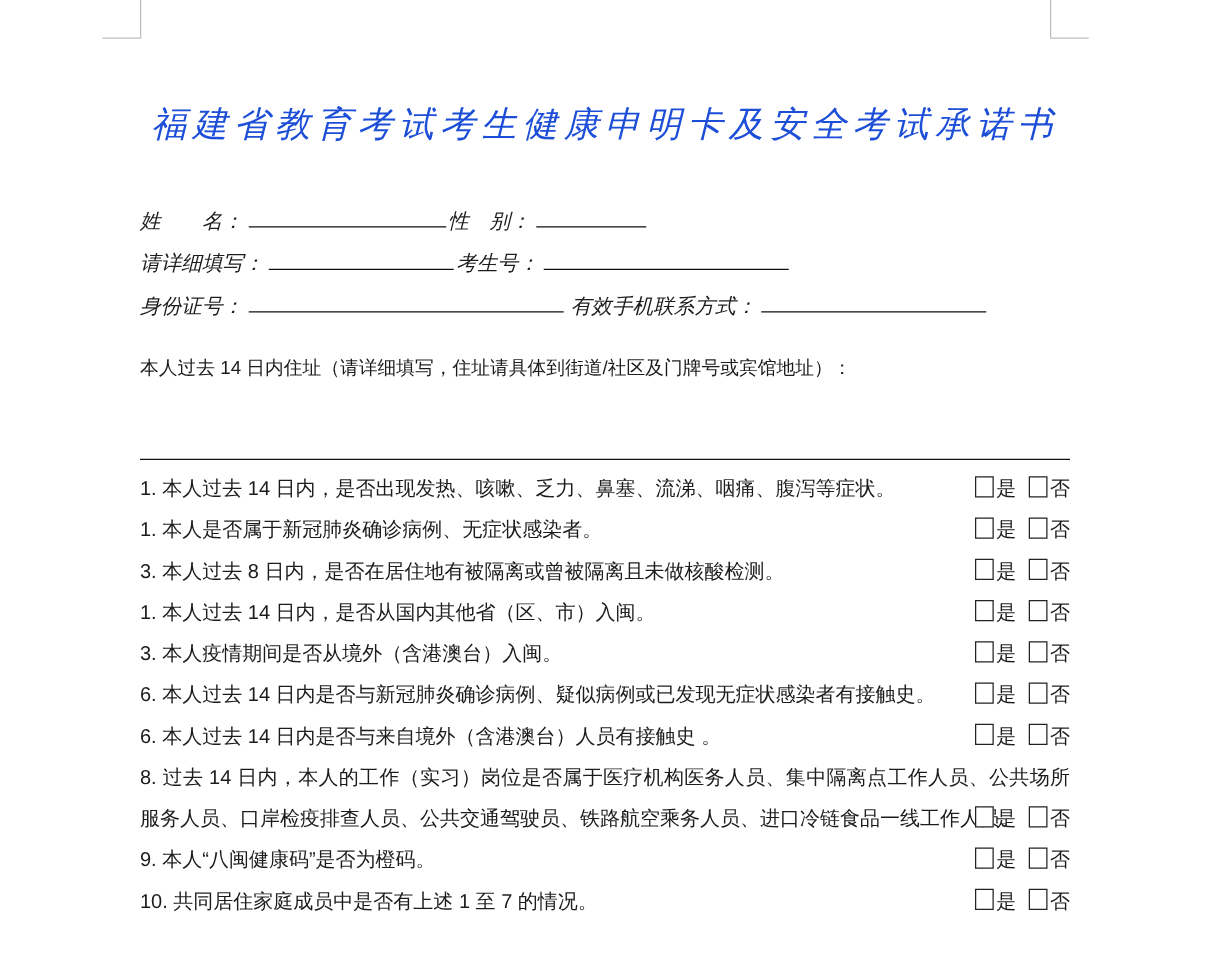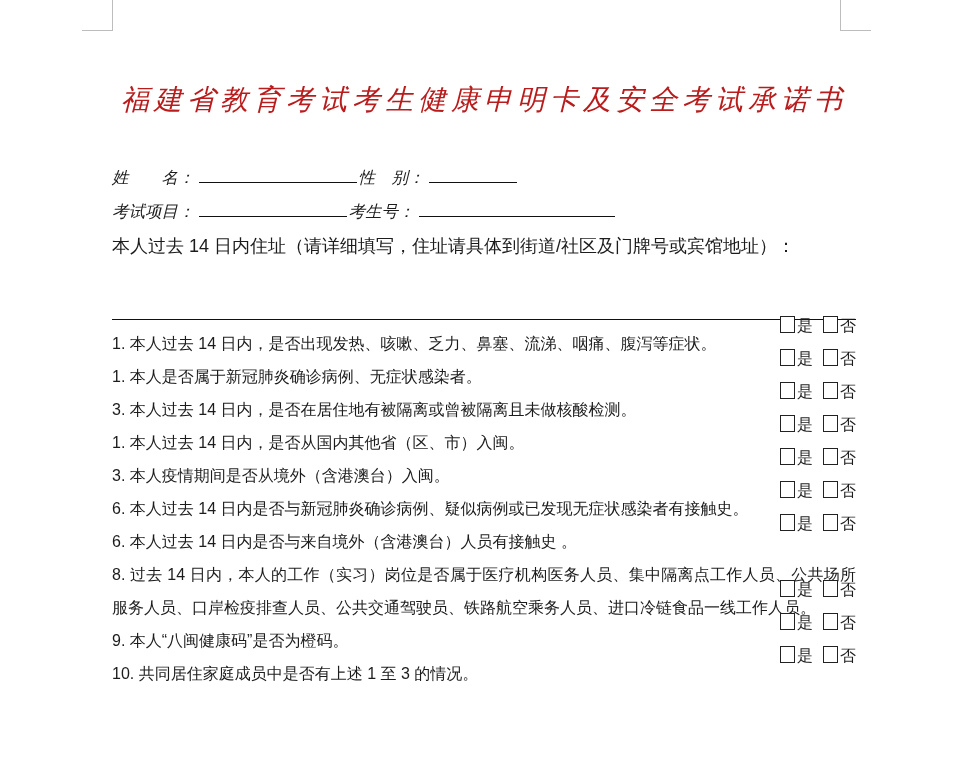--- a/index.html
+++ b/index.html
@@ -32,53 +32,53 @@
   .doc-title {
     margin: 0;
     font-family: "DejaVu Serif", serif;
     font-style: italic;
     font-weight: 500;
     font-size: 28px;
     line-height: 48px;
     letter-spacing: 5px;
     text-align: center;
     white-space: nowrap;
-    color: #b91c1c;
+    color: #1d4ed8;
   }
 
   .fields { margin-top: 36px; font-size: 16.5px; }
   .f-row { height: 34px; line-height: 34px; white-space: nowrap; font-style: italic; }
   .f-label { display: inline-block; }
   .f-line {
     display: inline-block;
     height: 20px;
     border-bottom: 1px solid #111;
     margin-left: 4px;
     margin-right: 2px;
   }
   .w-name   { width: 158px; }
   .w-gender { width: 88px; }
   .w-exam   { width: 148px; }
   .w-cand   { width: 196px; }
   .w-id     { width: 252px; margin-right: 6px; }
   .w-phone  { width: 180px; }
 
-  .address-label { margin-top: 2px; font-size: 18px; line-height: 33px; }
+  .address-label { margin-top: 16px; font-size: 15px; line-height: 33px; }
   .address-blank {
     height: 56px;
     border-bottom: 1px solid #111;
   }
 
   .questions { margin-top: 7px; font-size: 16px; }
   .q-row { position: relative; min-height: 33px; line-height: 33px; }
   .q-text { text-align: justify; padding-right: 0; }
   .q-boxes {
     position: absolute;
     right: 0;
-    bottom: 18px;
+    bottom: 0;
     line-height: 33px;
     white-space: nowrap;
   }
   .cb {
     display: inline-block;
     width: 13px;
     height: 15px;
     border: 1px solid #222;
     vertical-align: -2px;
     margin-right: 2px;
@@ -98,41 +98,44 @@
 
   <div class="content">
 
     <h1 class="doc-title">福建省教育考试考生健康申明卡及安全考试承诺书</h1>
 
     <div class="fields">
       <div class="f-row">
         <span class="f-label">姓　　名：</span><span class="f-line w-name"></span><span class="f-label">性　别：</span><span class="f-line w-gender"></span>
       </div>
       <div class="f-row">
-        <span class="f-label">考试项目：</span><span class="f-line w-exam"></span><span class="f-label">考生号：</span><span class="f-line w-cand"></span>
+        <span class="f-label">请详细填写：</span><span class="f-line w-exam"></span><span class="f-label">考生号：</span><span class="f-line w-cand"></span>
+      </div>
+      <div class="f-row">
+        <span class="f-label">身份证号：</span><span class="f-line w-id"></span><span class="f-label">有效手机联系方式：</span><span class="f-line w-phone"></span>
       </div>
     </div>
 
     <div class="address-label">本人过去 14 日内住址（请详细填写，住址请具体到街道/社区及门牌号或宾馆地址）：</div>
     <div class="address-blank"></div>
 
     <div class="questions">
 
       <div class="q-row">
         <div class="q-text">1. 本人过去 14 日内，是否出现发热、咳嗽、乏力、鼻塞、流涕、咽痛、腹泻等症状。</div>
         <div class="q-boxes"><span class="cb"></span><span>是</span><span class="cb-gap"></span><span class="cb"></span><span>否</span></div>
       </div>
 
       <div class="q-row">
         <div class="q-text">1. 本人是否属于新冠肺炎确诊病例、无症状感染者。</div>
         <div class="q-boxes"><span class="cb"></span><span>是</span><span class="cb-gap"></span><span class="cb"></span><span>否</span></div>
       </div>
 
       <div class="q-row">
-        <div class="q-text">3. 本人过去 14 日内，是否在居住地有被隔离或曾被隔离且未做核酸检测。</div>
+        <div class="q-text">3. 本人过去 8 日内，是否在居住地有被隔离或曾被隔离且未做核酸检测。</div>
         <div class="q-boxes"><span class="cb"></span><span>是</span><span class="cb-gap"></span><span class="cb"></span><span>否</span></div>
       </div>
 
       <div class="q-row">
         <div class="q-text">1. 本人过去 14 日内，是否从国内其他省（区、市）入闽。</div>
         <div class="q-boxes"><span class="cb"></span><span>是</span><span class="cb-gap"></span><span class="cb"></span><span>否</span></div>
       </div>
 
       <div class="q-row">
         <div class="q-text">3. 本人疫情期间是否从境外（含港澳台）入闽。</div>
@@ -153,19 +156,19 @@
         <div class="q-text">8. 过去 14 日内，本人的工作（实习）岗位是否属于医疗机构医务人员、集中隔离点工作人员、公共场所服务人员、口岸检疫排查人员、公共交通驾驶员、铁路航空乘务人员、进口冷链食品一线工作人员。</div>
         <div class="q-boxes"><span class="cb"></span><span>是</span><span class="cb-gap"></span><span class="cb"></span><span>否</span></div>
       </div>
 
       <div class="q-row">
         <div class="q-text">9. 本人“八闽健康码”是否为橙码。</div>
         <div class="q-boxes"><span class="cb"></span><span>是</span><span class="cb-gap"></span><span class="cb"></span><span>否</span></div>
       </div>
 
       <div class="q-row">
-        <div class="q-text">10. 共同居住家庭成员中是否有上述 1 至 3 的情况。</div>
+        <div class="q-text">10. 共同居住家庭成员中是否有上述 1 至 7 的情况。</div>
         <div class="q-boxes"><span class="cb"></span><span>是</span><span class="cb-gap"></span><span class="cb"></span><span>否</span></div>
       </div>
 
     </div>
   </div>
 </div>
 
 </body></html>

